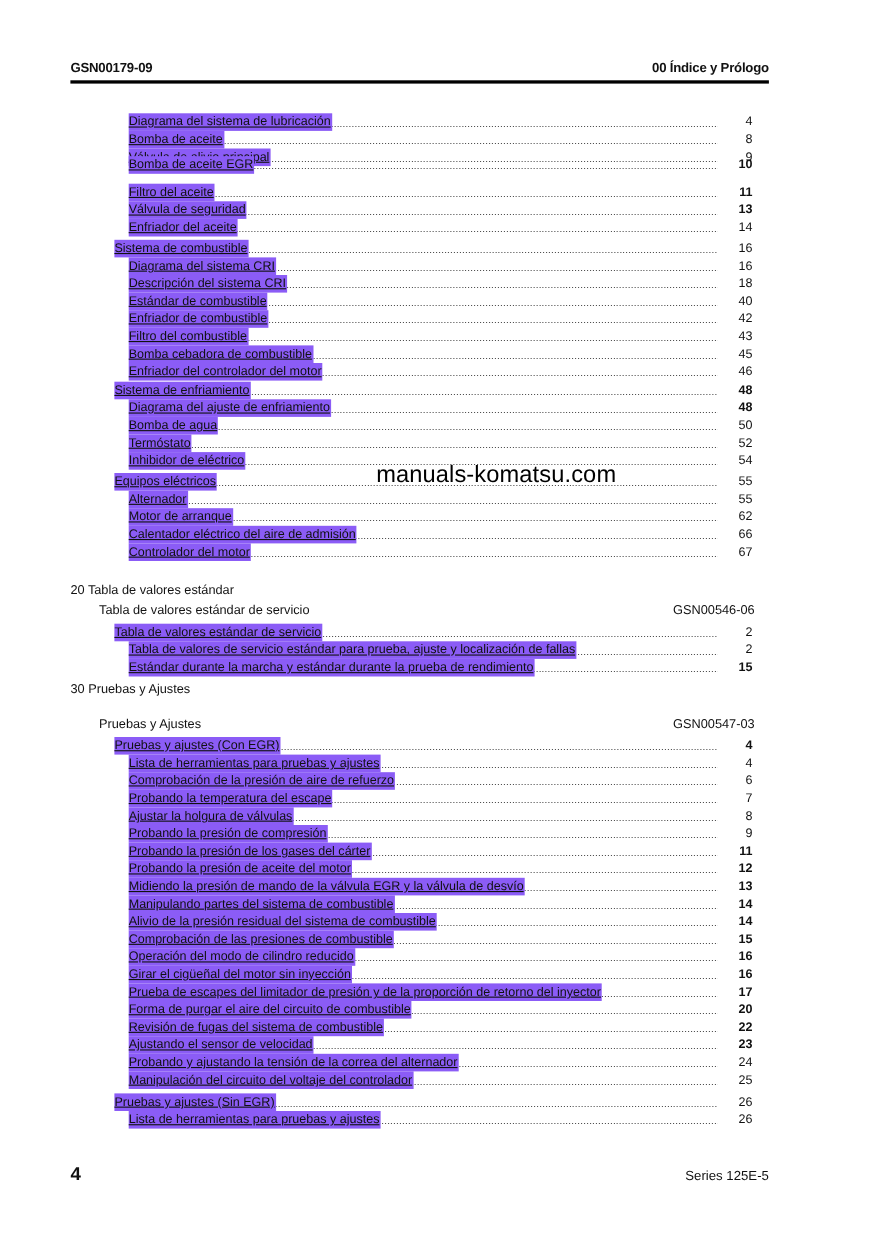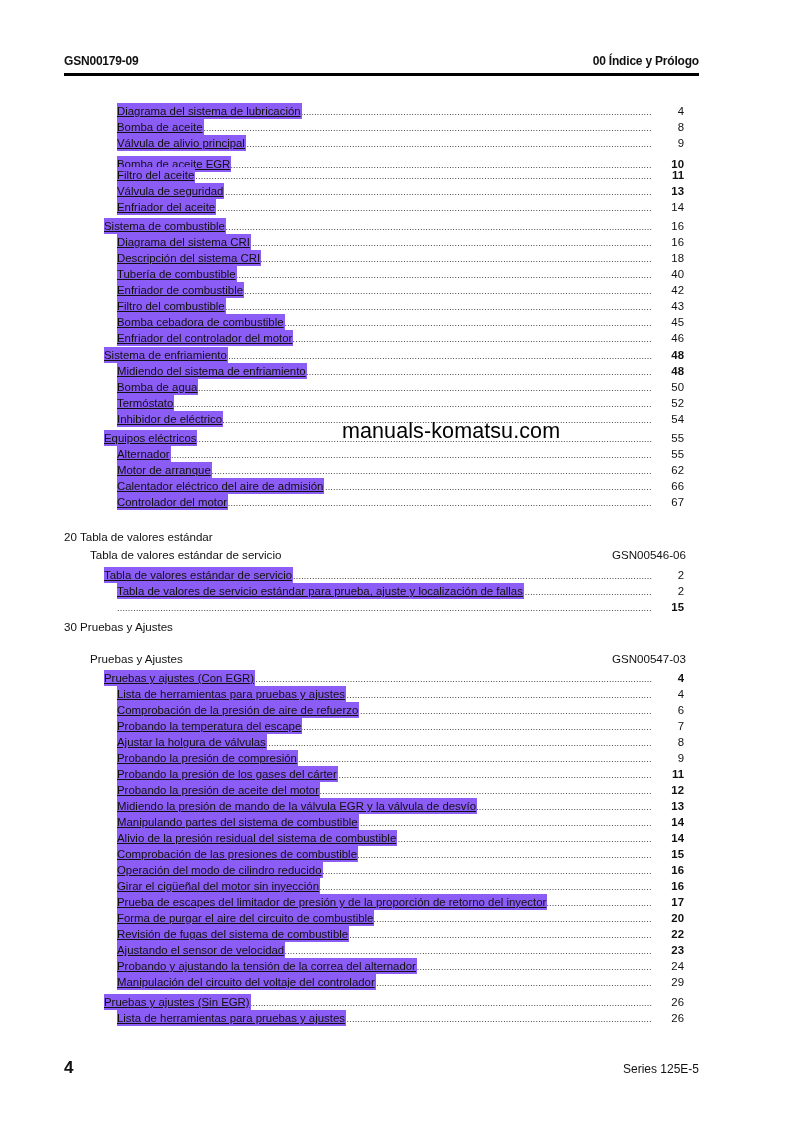--- a/index.html
+++ b/index.html
@@ -45,21 +45,21 @@
     <div class="row" style="left: 117px; top: 119px; width: 567px;">
       <span class="lbl">Bomba de aceite</span>
       <span class="dots" style="left: 0px; width: 535px;">................................................................................................................................................................................................................................................................................................................................................................................................................</span>
       <span class="pg">8</span>
     </div>
     <div class="row" style="left: 117px; top: 135px; width: 567px;">
       <span class="lbl">Válvula de alivio principal</span>
       <span class="dots" style="left: 0px; width: 535px;">................................................................................................................................................................................................................................................................................................................................................................................................................</span>
       <span class="pg">9</span>
     </div>
-    <div class="row" style="left: 117px; top: 156px; width: 567px;">
+    <div class="row" style="left: 117px; top: 142px; width: 567px;">
       <span class="lbl">Bomba de aceite EGR</span>
       <span class="dots" style="left: 0px; width: 535px;">................................................................................................................................................................................................................................................................................................................................................................................................................</span>
       <span class="pg b">10</span>
     </div>
     <div class="row" style="left: 117px; top: 167px; width: 567px;">
       <span class="lbl">Filtro del aceite</span>
       <span class="dots" style="left: 0px; width: 535px;">................................................................................................................................................................................................................................................................................................................................................................................................................</span>
       <span class="pg b">11</span>
     </div>
     <div class="row" style="left: 117px; top: 183px; width: 567px;">
@@ -81,21 +81,21 @@
       <span class="lbl">Diagrama del sistema CRI</span>
       <span class="dots" style="left: 0px; width: 535px;">................................................................................................................................................................................................................................................................................................................................................................................................................</span>
       <span class="pg">16</span>
     </div>
     <div class="row" style="left: 117px; top: 250px; width: 567px;">
       <span class="lbl">Descripción del sistema CRI</span>
       <span class="dots" style="left: 0px; width: 535px;">................................................................................................................................................................................................................................................................................................................................................................................................................</span>
       <span class="pg">18</span>
     </div>
     <div class="row" style="left: 117px; top: 266px; width: 567px;">
-      <span class="lbl">Tubería de combustible</span>
+      <span class="lbl">Estándar de combustible</span>
       <span class="dots" style="left: 0px; width: 535px;">................................................................................................................................................................................................................................................................................................................................................................................................................</span>
       <span class="pg">40</span>
     </div>
     <div class="row" style="left: 117px; top: 282px; width: 567px;">
       <span class="lbl">Enfriador de combustible</span>
       <span class="dots" style="left: 0px; width: 535px;">................................................................................................................................................................................................................................................................................................................................................................................................................</span>
       <span class="pg">42</span>
     </div>
     <div class="row" style="left: 117px; top: 298px; width: 567px;">
       <span class="lbl">Filtro del combustible</span>
@@ -111,21 +111,21 @@
       <span class="lbl">Enfriador del controlador del motor</span>
       <span class="dots" style="left: 0px; width: 535px;">................................................................................................................................................................................................................................................................................................................................................................................................................</span>
       <span class="pg">46</span>
     </div>
     <div class="row" style="left: 104px; top: 347px; width: 580px;">
       <span class="lbl">Sistema de enfriamiento</span>
       <span class="dots" style="left: 0px; width: 548px;">................................................................................................................................................................................................................................................................................................................................................................................................................</span>
       <span class="pg b">48</span>
     </div>
     <div class="row" style="left: 117px; top: 363px; width: 567px;">
-      <span class="lbl">Midiendo del sistema de enfriamiento</span>
+      <span class="lbl">Diagrama del ajuste de enfriamiento</span>
       <span class="dots" style="left: 0px; width: 535px;">................................................................................................................................................................................................................................................................................................................................................................................................................</span>
       <span class="pg b">48</span>
     </div>
     <div class="row" style="left: 117px; top: 379px; width: 567px;">
       <span class="lbl">Bomba de agua</span>
       <span class="dots" style="left: 0px; width: 535px;">................................................................................................................................................................................................................................................................................................................................................................................................................</span>
       <span class="pg">50</span>
     </div>
     <div class="row" style="left: 117px; top: 395px; width: 567px;">
       <span class="lbl">Termóstato</span>
@@ -168,20 +168,21 @@
       <span class="lbl">Tabla de valores estándar de servicio</span>
       <span class="dots" style="left: 0px; width: 548px;">................................................................................................................................................................................................................................................................................................................................................................................................................</span>
       <span class="pg">2</span>
     </div>
     <div class="row" style="left: 117px; top: 583px; width: 567px;">
       <span class="lbl">Tabla de valores de servicio estándar para prueba, ajuste y localización de fallas</span>
       <span class="dots" style="left: 0px; width: 535px;">................................................................................................................................................................................................................................................................................................................................................................................................................</span>
       <span class="pg">2</span>
     </div>
     <div class="row" style="left: 117px; top: 599px; width: 567px;">
+      <span class="lbl">Estándar durante la marcha y estándar durante la prueba de rendimiento</span>
       <span class="dots" style="left: 0px; width: 535px;">................................................................................................................................................................................................................................................................................................................................................................................................................</span>
       <span class="pg b">15</span>
     </div>
     <div class="plain" style="left: 64px; top: 619px;"><span>30 Pruebas y Ajustes</span></div>
     <div class="plain" style="left: 90px; top: 651px; width: 596px;"><span>Pruebas y Ajustes</span><span class="code">GSN00547-03</span></div>
     <div class="row" style="left: 104px; top: 670px; width: 580px;">
       <span class="lbl">Pruebas y ajustes (Con EGR)</span>
       <span class="dots" style="left: 0px; width: 548px;">................................................................................................................................................................................................................................................................................................................................................................................................................</span>
       <span class="pg b">4</span>
     </div>
@@ -271,21 +272,21 @@
       <span class="pg b">23</span>
     </div>
     <div class="row" style="left: 117px; top: 958px; width: 567px;">
       <span class="lbl">Probando y ajustando la tensión de la correa del alternador</span>
       <span class="dots" style="left: 0px; width: 535px;">................................................................................................................................................................................................................................................................................................................................................................................................................</span>
       <span class="pg">24</span>
     </div>
     <div class="row" style="left: 117px; top: 974px; width: 567px;">
       <span class="lbl">Manipulación del circuito del voltaje del controlador</span>
       <span class="dots" style="left: 0px; width: 535px;">................................................................................................................................................................................................................................................................................................................................................................................................................</span>
-      <span class="pg">29</span>
+      <span class="pg">25</span>
     </div>
     <div class="row" style="left: 104px; top: 994px; width: 580px;">
       <span class="lbl">Pruebas y ajustes (Sin EGR)</span>
       <span class="dots" style="left: 0px; width: 548px;">................................................................................................................................................................................................................................................................................................................................................................................................................</span>
       <span class="pg">26</span>
     </div>
     <div class="row" style="left: 117px; top: 1010px; width: 567px;">
       <span class="lbl">Lista de herramientas para pruebas y ajustes</span>
       <span class="dots" style="left: 0px; width: 535px;">................................................................................................................................................................................................................................................................................................................................................................................................................</span>
       <span class="pg">26</span>

